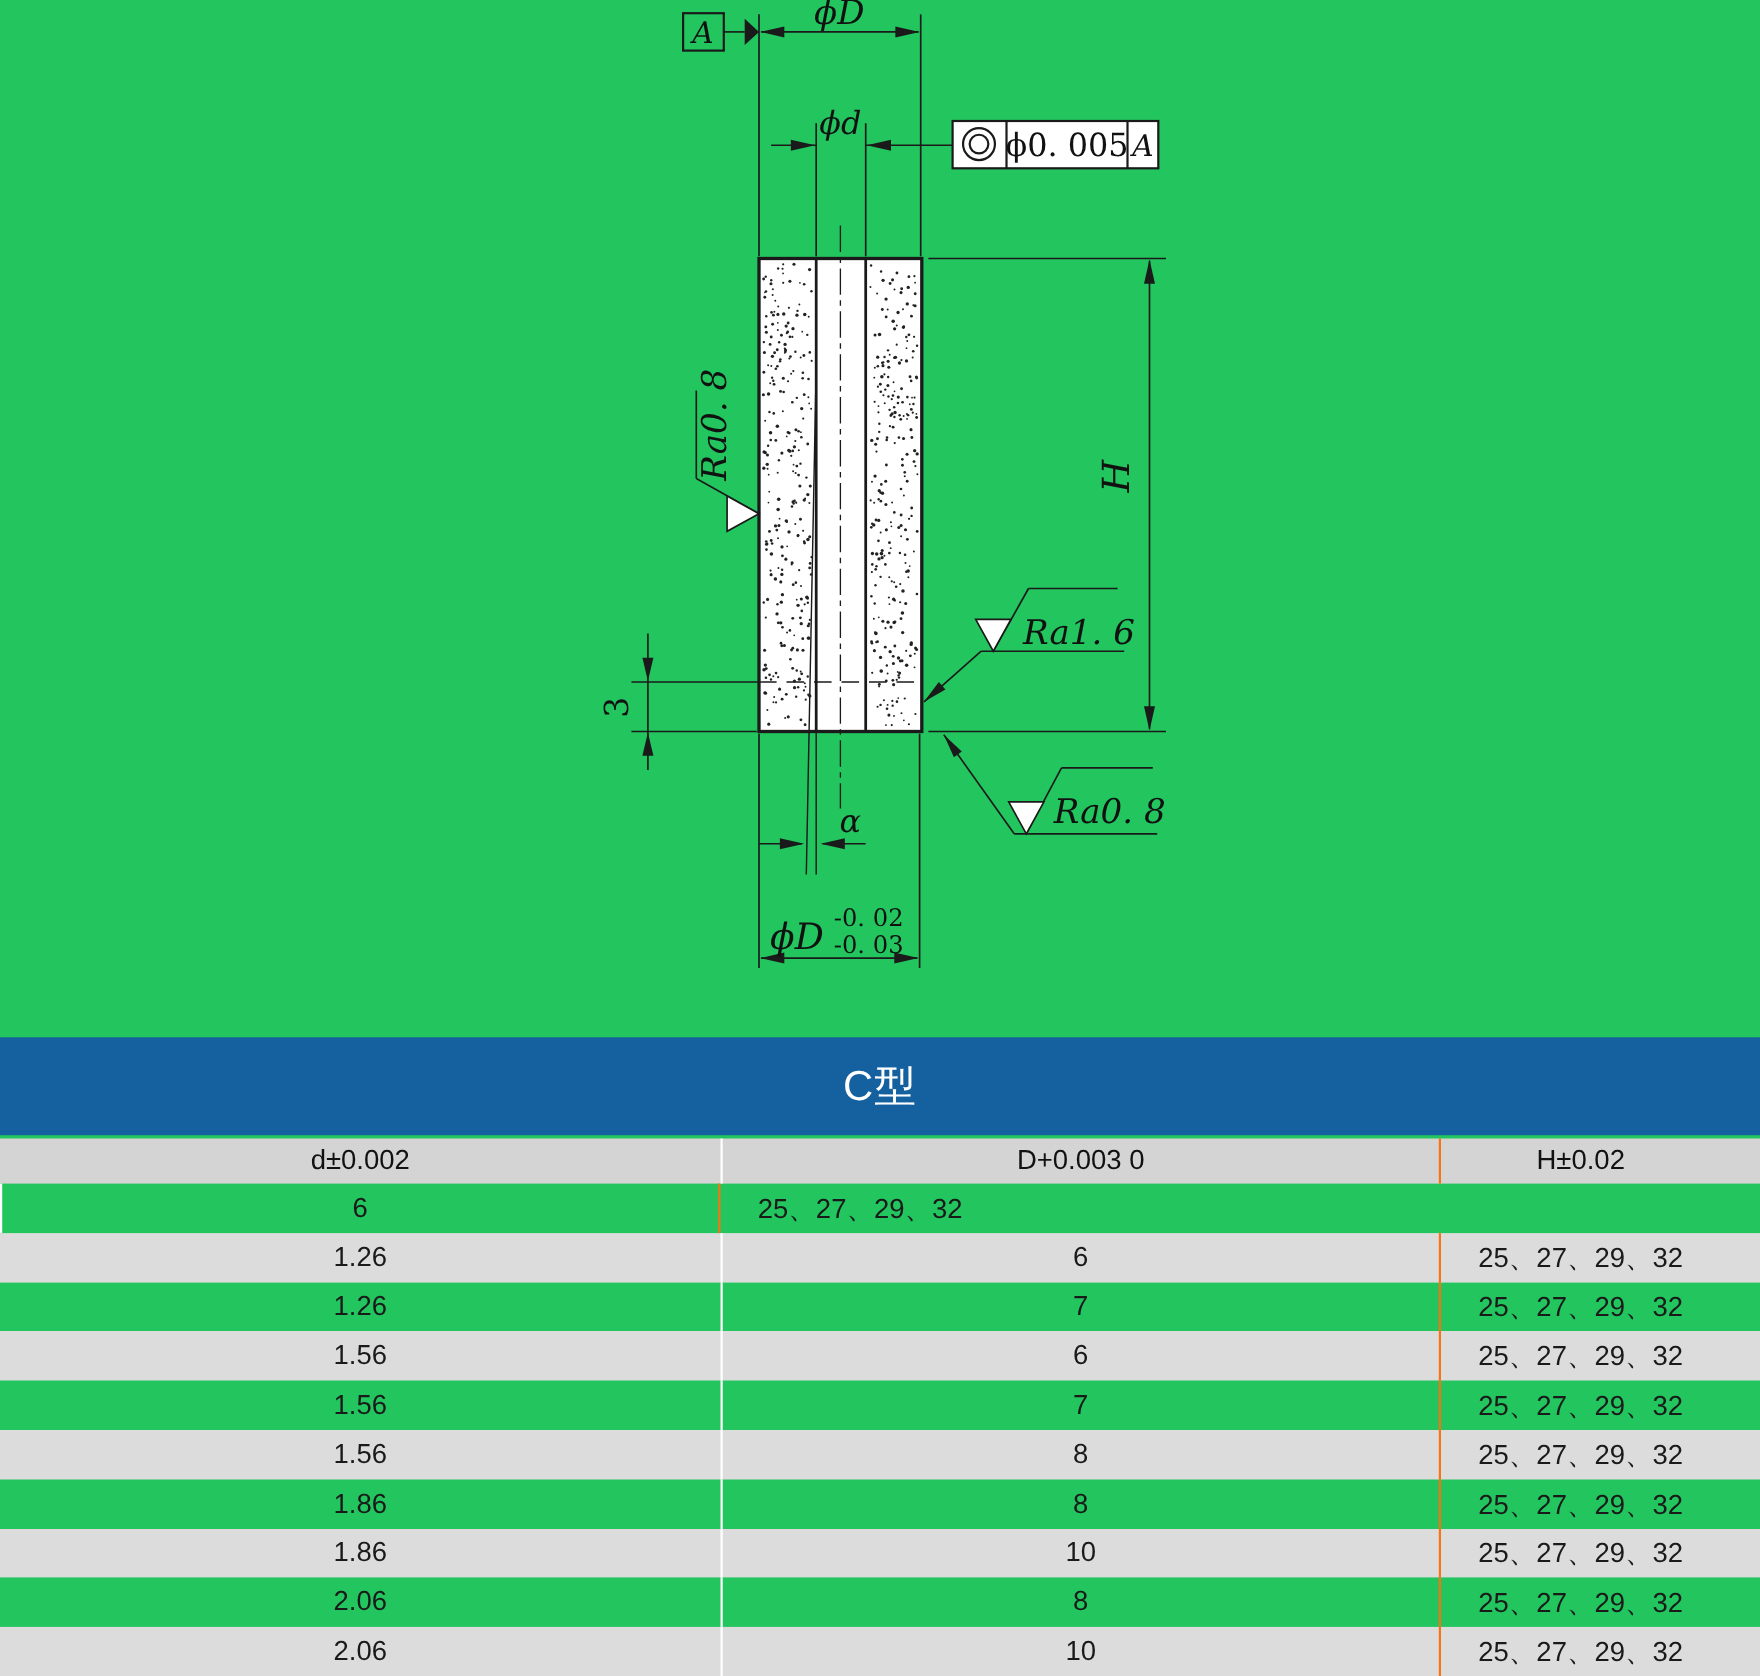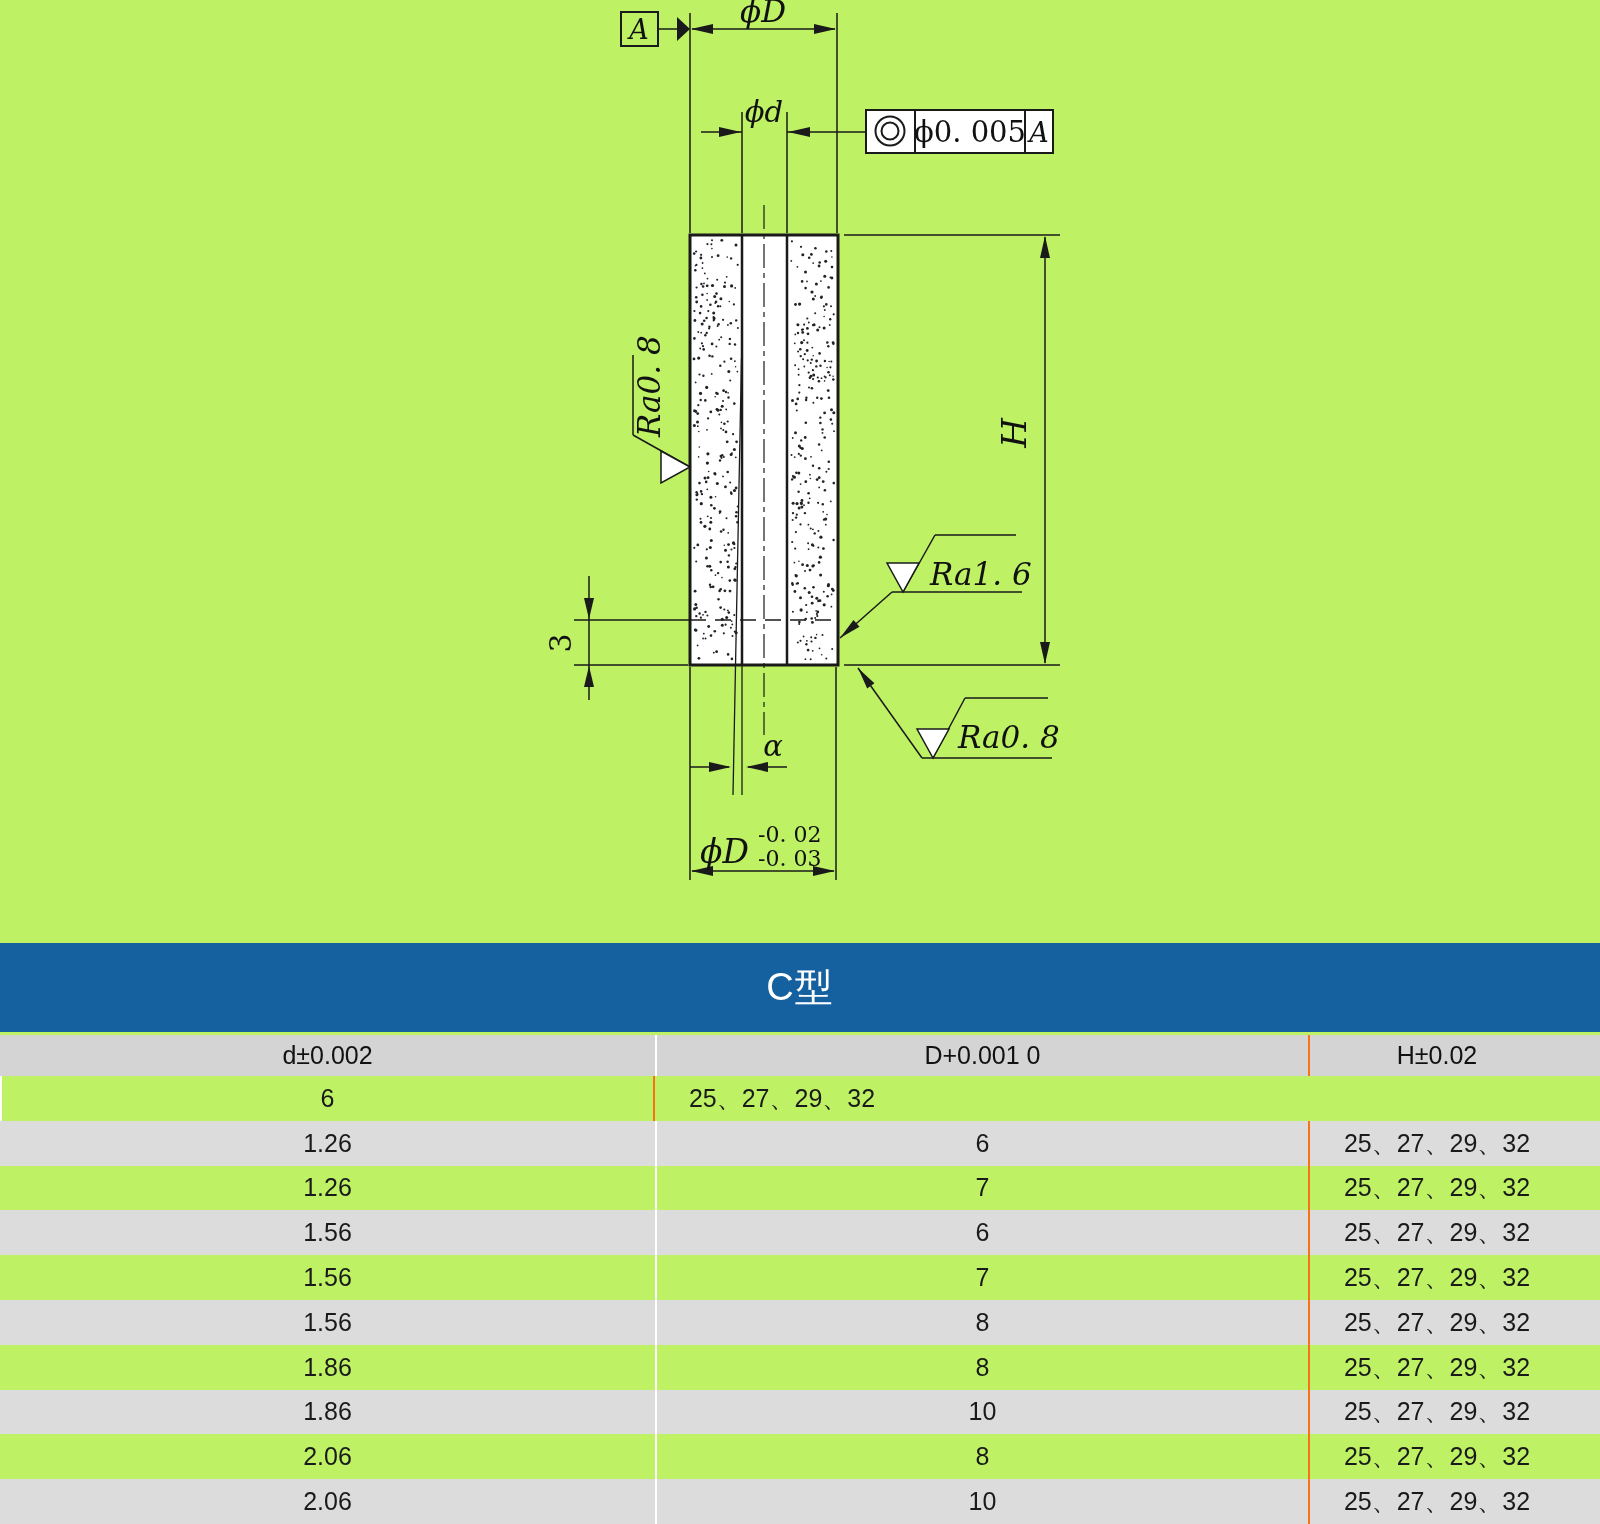--- a/index.html
+++ b/index.html
@@ -1,16 +1,16 @@
 <!DOCTYPE html>
 <html><head>
 <meta charset="utf-8">
 <style>
   html,body{margin:0;padding:0;background:#fff;}
-  .page{position:relative;width:1600px;height:1524px;background:#bef264;overflow:hidden;
+  .page{position:relative;width:1600px;height:1524px;background:#22c55e;overflow:hidden;
         font-family:"Liberation Sans",sans-serif;}
   
   .drawing{position:absolute;left:0;top:0;}
   .drawing text{font-family:"DejaVu Serif","Liberation Serif",serif;fill:#111;}
   .it{font-style:italic;}
   
   .title-band{position:absolute;left:0;top:943px;width:1600px;height:89px;
               display:flex;align-items:center;justify-content:center;
               color:#fff;font-size:38px;letter-spacing:1px;}
   .hdr-row{position:absolute;left:0;top:1035px;width:1600px;height:41px;display:flex;}
@@ -714,21 +714,21 @@
     <text x="758" y="842" font-size="22">-0. 02</text>
     <text x="758" y="866" font-size="22">-0. 03</text>
   </svg>
 
   <div class="title-band" style="background: rgb(21, 97, 159);">
     <span>C型</span>
   </div>
 
   <div class="hdr-row" style="background: rgb(212, 212, 212);">
     <div class="cell c1">d±0.002</div>
-    <div class="cell c2">D+0.001 0</div>
+    <div class="cell c2">D+0.003 0</div>
     <div class="cell c3">H±0.02</div>
   </div>
 
   <div class="rows">
       <div class="row">
         <div class="cell c2">6</div>
         <div class="cell c3">25、27、29、32</div>
       </div>
       <div class="row" style="background: rgb(220, 220, 220);">
         <div class="cell c1">1.26</div>

